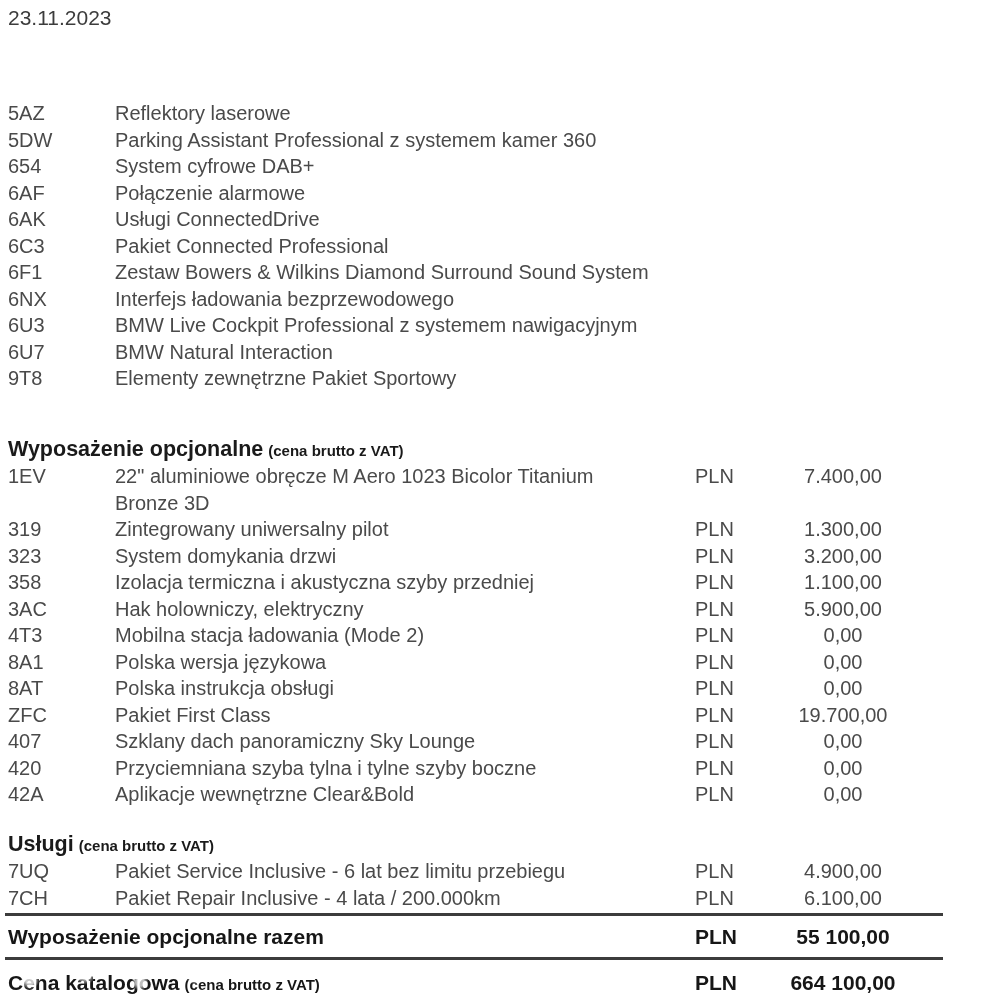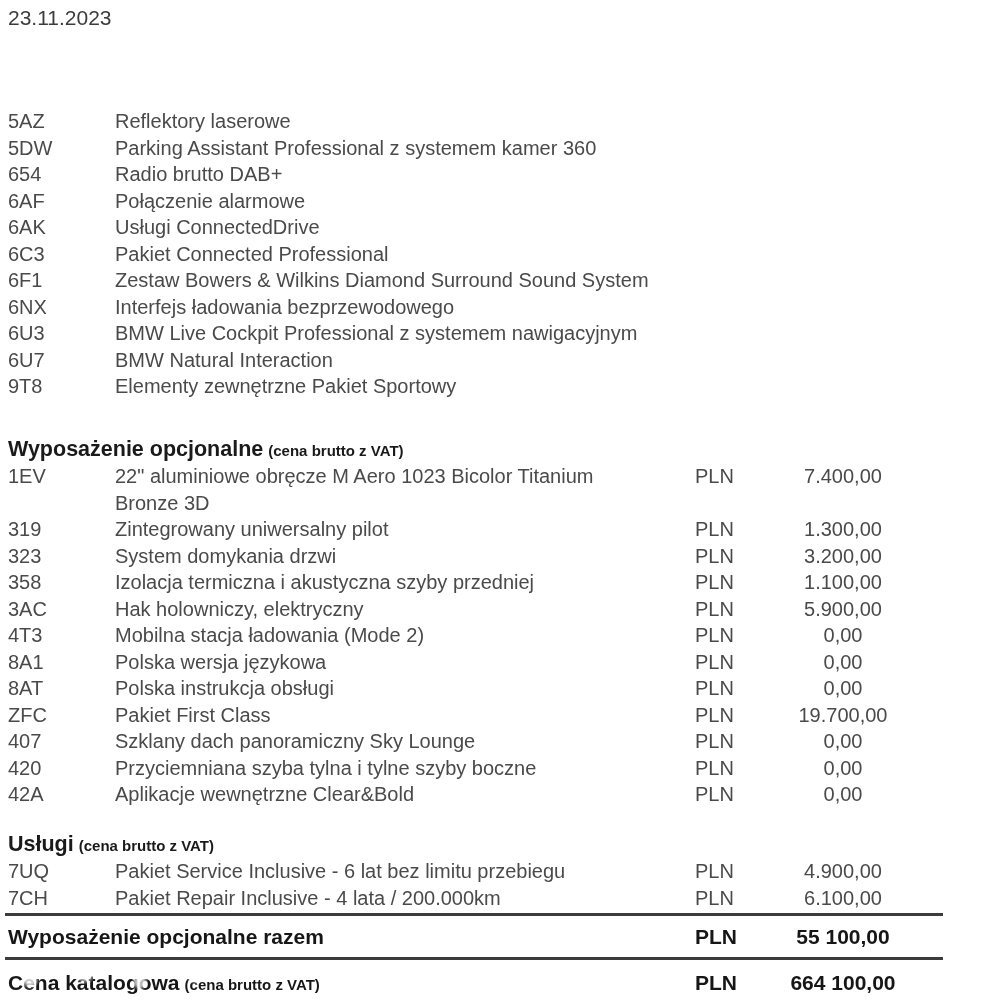--- a/index.html
+++ b/index.html
@@ -102,36 +102,36 @@
       radial-gradient(circle 14px at 195px 15px, rgba(255,255,255,0.60) 35%, rgba(255,255,255,0) 72%);
   }
 </style>
 </head>
 <body>
 
 <div id="page">
 
   <div id="date" class="abs">23.11.2023</div>
 
-  <div id="standard-rows" class="abs rows no-price" style="top:108px;">
+  <div id="standard-rows" class="abs rows no-price" style="top:100px;">
   <div class="row">
     <span class="code">5AZ</span>
     <span class="name">Reflektory laserowe</span>
 
   </div>
 
   <div class="row">
     <span class="code">5DW</span>
     <span class="name">Parking Assistant Professional z systemem kamer 360</span>
 
   </div>
 
   <div class="row">
     <span class="code">654</span>
-    <span class="name">Radio brutto DAB+</span>
+    <span class="name">System cyfrowe DAB+</span>
 
   </div>
 
 
   <div class="row">
     <span class="code">6AF</span>
     <span class="name">Połączenie alarmowe</span>
 
   </div>
 

